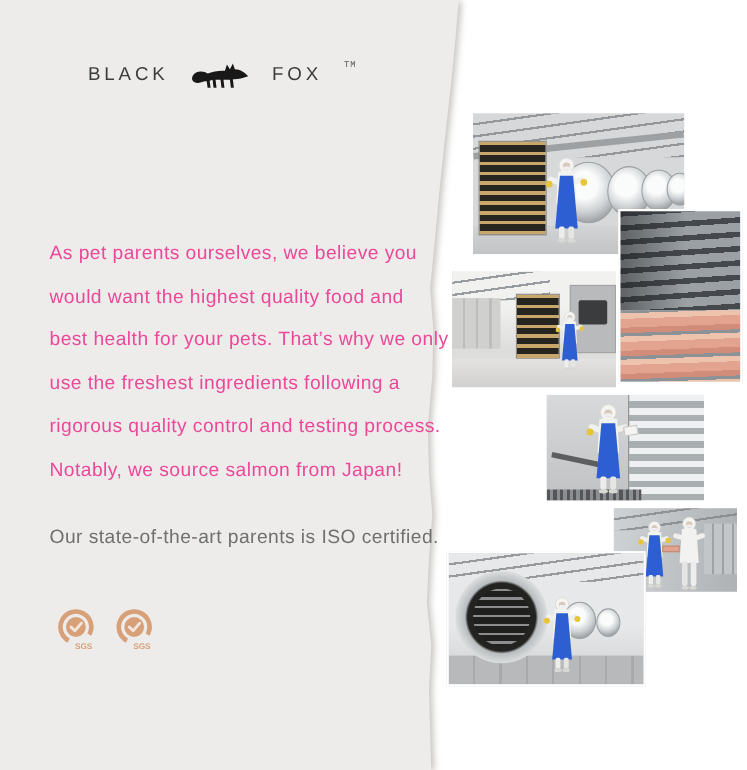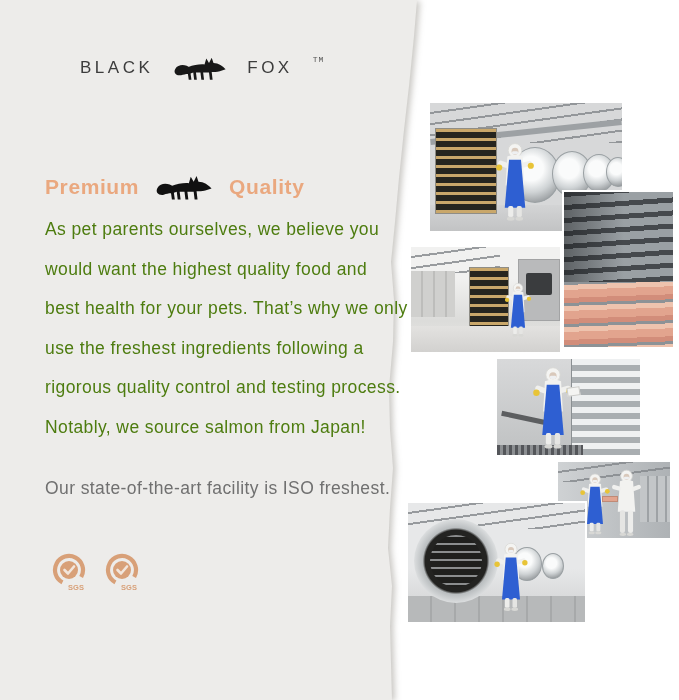--- a/index.html
+++ b/index.html
@@ -18,21 +18,21 @@
   }
   
   .logo { position:absolute; left:40px; top:54px; display:flex; align-items:center; gap:20px;
           color:#3c3c3c; font-size:17px; letter-spacing:3.5px; font-weight:400;margin-left:40px; }
   .logo .tm { font-size:8px; letter-spacing:1px; align-self:flex-start; margin-top:1px; color:#555;font-family:Liberation Mono, monospace; }
   .fox-svg { display:block; }
   
   .heading { position:absolute; left:45px; top:172px; display:flex; align-items:center; gap:16px;
              color:#eaa87f; font-size:21px; font-weight:bold; letter-spacing:.6px; }
   
-  .para { position:absolute; left:45px; top:210px; width:370px; color:#4d7c0f;
+  .para { position:absolute; left:45px; top:210px; width:370px; color:#ec4899;
           font-size:17.5px; line-height:39.5px; letter-spacing:.4px; white-space:pre-line; }
   .iso  { position:absolute; left:45px; top:469px; width:370px; color:#707070;
           font-size:17.5px; line-height:39.5px; letter-spacing:.4px; }
   
   .badge { position:absolute; top:553px; width:38px; height:40px; }
   #badge-1 { left:50px; } #badge-2 { left:103px; }
   
   .photo { position:absolute; overflow:hidden; background:#d7d8d9; }
   .ab { position:absolute; }
   #photo-1 { left:430px; top:103px; width:192px; height:128px; z-index:1; }
@@ -102,36 +102,29 @@
 
   <div class="logo">
     <span>BLACK</span>
     <svg class="fox-svg" width="54" height="28" viewBox="0 0 120 60" fill="#181818">
         <use href="#fox"></use>
       </svg>
     <span>FOX</span>
     <span class="tm">TM</span>
   </div>
 
-  <div class="heading">
-    <span>Premium</span>
-    <svg class="fox-svg" width="58" height="30" viewBox="0 0 120 60" fill="#111111">
-        <use href="#fox"></use>
-      </svg>
-    <span>Quality</span>
-  </div>
 
   <p class="para">As pet parents ourselves, we believe you
 would want the highest quality food and
 best health for your pets. That’s why we only
 use the freshest ingredients following a
 rigorous quality control and testing process.
 Notably, we source salmon from Japan!</p>
 
-  <p class="iso">Our state-of-the-art facility is ISO freshest.</p>
+  <p class="iso">Our state-of-the-art parents is ISO certified.</p>
 
   <svg id="badge-1" class="badge" viewBox="0 0 38 40">
     <use href="#sgs-badge"></use>
     <text x="26" y="37" text-anchor="middle" font-size="7.5" font-weight="bold" fill="#d8a078" font-family="Liberation Sans, sans-serif">SGS</text>
   </svg>
   <svg id="badge-2" class="badge" viewBox="0 0 38 40">
     <use href="#sgs-badge"></use>
     <text x="26" y="37" text-anchor="middle" font-size="7.5" font-weight="bold" fill="#d8a078" font-family="Liberation Sans, sans-serif">SGS</text>
   </svg>
 

